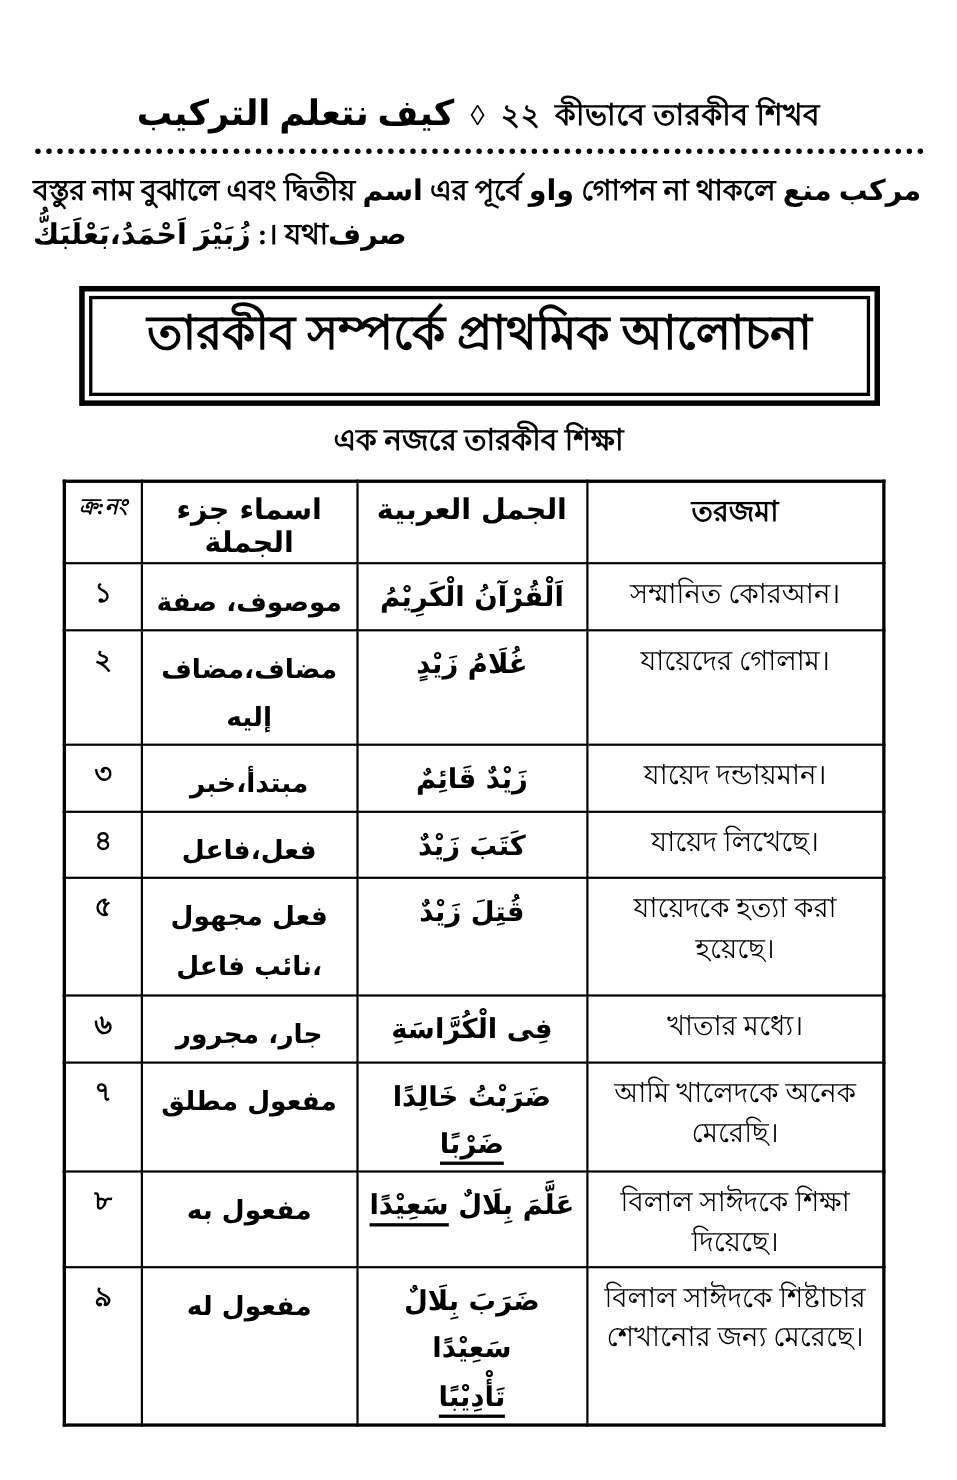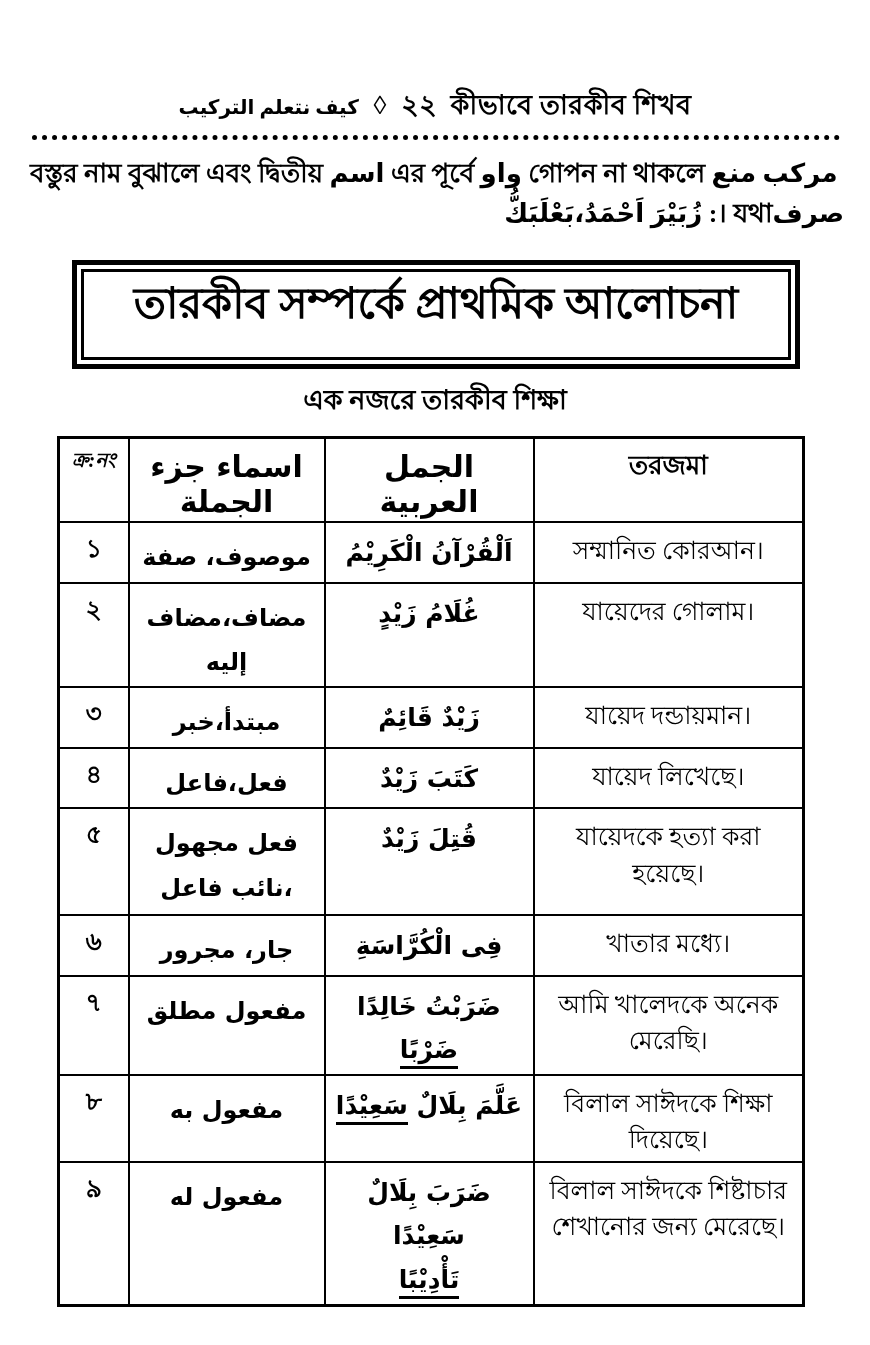--- a/index.html
+++ b/index.html
@@ -7,34 +7,34 @@
     width:870px;height:1345px;background:#ffffff;color:#000;
     font-family:"Liberation Serif","DejaVu Sans",serif;
     overflow:hidden;
   }
   .page{padding-top:84px;}
 
   .page-header{
     margin:0 30px;text-align:center;font-weight:bold;font-size:27px;
     letter-spacing:0.5px;white-space:nowrap;
   }
-  .page-header .ar{font-size:20px;}
+  .page-header .ar{font-size:32px;}
   .page-header .diamond{font-size:26px;padding:0 8px;}
   .page-header .num{font-size:27px;padding-right:6px;}
 
   .dotted-divider{
     margin:6px 30px 0 32px;height:0;
     border-bottom:5px dotted #000;
   }
 
   .intro{
     margin:14px 26px 0 30px;font-size:26px;font-weight:bold;line-height:40px;
   }
   .intro-line{min-height:40px;}
-  .intro-line.rtl{direction:rtl;text-align:right;}
+  .intro-line.rtl{direction:rtl;text-align:left;}
 
   .title-box-outer{
     margin:26px 70px 0 72px;border:5px solid #000;padding:4px;
     background:#fff;
   }
   .title-box-inner{
     border:3px solid #000;text-align:center;
     font-size:43px;font-weight:bold;line-height:1.1;
     padding:8px 6px 30px 6px;
   }
@@ -44,21 +44,21 @@
   }
 
   table.grammar-table{
     margin:12px 0 0 57px;border-collapse:collapse;width:745px;
     table-layout:fixed;border:3px solid #000;
   }
   .grammar-table th,.grammar-table td{
     border:2px solid #000;vertical-align:top;padding:2px 6px;overflow:hidden;
   }
   th.sl-h{font-size:20px;font-weight:bold;text-align:center;padding-top:6px;font-style:italic;}
-  th.ar-h{font-size:30px;font-weight:bold;text-align:center;padding-top:10px;font-family:"DejaVu Sans","Liberation Serif",sans-serif;}
+  th.ar-h{font-size:26px;font-weight:bold;text-align:center;padding-top:10px;font-family:"DejaVu Sans","Liberation Serif",sans-serif;}
   th.bn-h{font-size:26px;font-weight:bold;text-align:center;padding-top:6px;}
 
   td.sl{font-size:25px;font-weight:bold;text-align:center;padding-top:6px;}
   td.grammar{
     font-size:24px;font-weight:bold;text-align:center;white-space:pre-line;
     padding-top:12px;line-height:1.85;
     font-family:"DejaVu Sans","Liberation Serif",sans-serif;
     border-radius:29px;
   }
   td.arabic{

